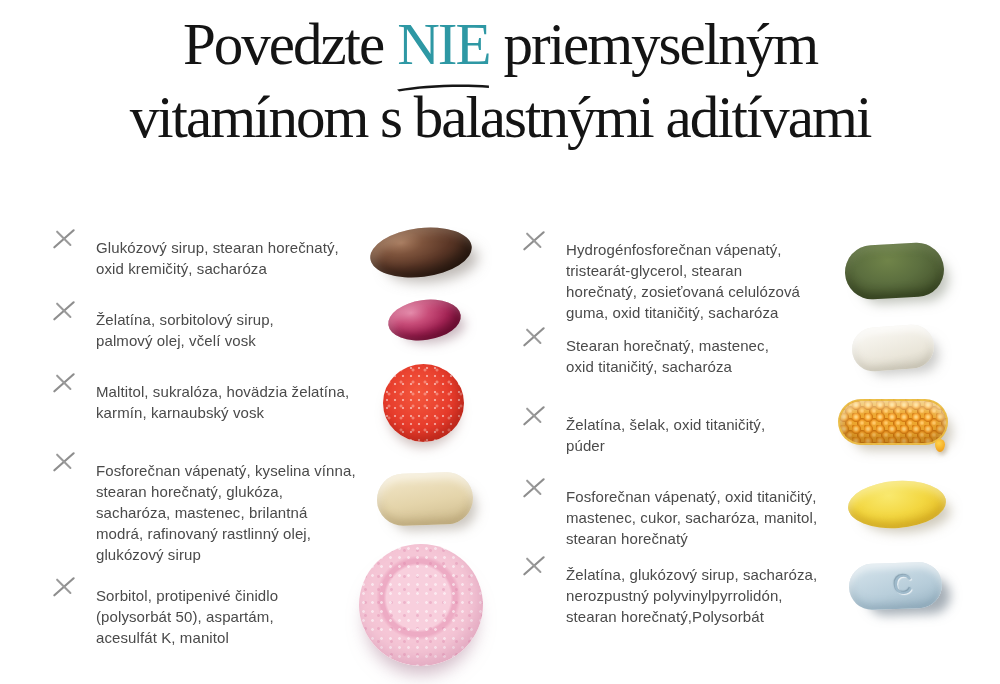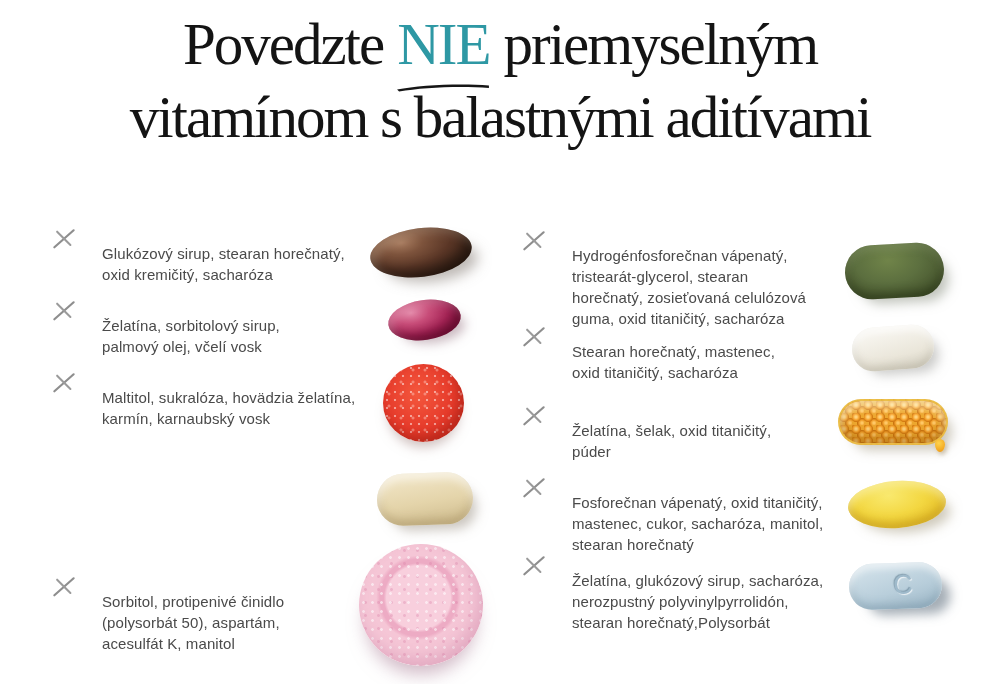--- a/index.html
+++ b/index.html
@@ -17,21 +17,21 @@
   }
   .title .seg{white-space:pre;}
   .nie-wrap{position:relative;display:inline-block;margin:0 14px;}
   .nie{color:#2e98a4;}
   .brush{position:absolute;left:-2px;bottom:-11px;width:104%;height:12px;}
 
   
   .item{position:absolute;display:flex;align-items:flex-start;gap:11px;}
   .item .xi{flex:0 0 auto;margin-top:0px;}
   .item p{
-    margin:15px;font-size:15px;line-height:21px;color:#4a4a4a;
+    margin:9px;font-size:15px;line-height:21px;color:#4a4a4a;
     white-space:pre-line;letter-spacing:0.1px;
   }
   .col-left{left:52px;width:320px;}
   .col-right{left:522px;width:330px;}
 
   
   .pill{position:absolute;}
 
   .pill-brown{
     left:370px;top:228px;width:102px;height:49px;border-radius:50%;
@@ -155,20 +155,31 @@
 palmový olej, včelí vosk</p>
   </div>
   <div class="item col-left" style="top:372px">
     <span class="xi"><svg width="24" height="22" viewBox="0 0 26 24">
           <path d="M2.5 21 L23.5 2.5" stroke="#8e8e8e" stroke-width="2.4" stroke-linecap="round" fill="none"></path>
           <path d="M5.5 4 L20 18.5" stroke="#9b9b9b" stroke-width="2.2" stroke-linecap="round" fill="none"></path>
         </svg></span>
     <p>Maltitol, sukralóza, hovädzia želatína,
 karmín, karnaubský vosk</p>
   </div>
+  <div class="item col-left" style="top:451px">
+    <span class="xi"><svg width="24" height="22" viewBox="0 0 26 24">
+          <path d="M2.5 21 L23.5 2.5" stroke="#8e8e8e" stroke-width="2.4" stroke-linecap="round" fill="none"></path>
+          <path d="M5.5 4 L20 18.5" stroke="#9b9b9b" stroke-width="2.2" stroke-linecap="round" fill="none"></path>
+        </svg></span>
+    <p>Fosforečnan vápenatý, kyselina vínna,
+stearan horečnatý, glukóza,
+sacharóza, mastenec, brilantná
+modrá, rafinovaný rastlinný olej,
+glukózový sirup</p>
+  </div>
   <div class="item col-left" style="top:576px">
     <span class="xi"><svg width="24" height="22" viewBox="0 0 26 24">
           <path d="M2.5 21 L23.5 2.5" stroke="#8e8e8e" stroke-width="2.4" stroke-linecap="round" fill="none"></path>
           <path d="M5.5 4 L20 18.5" stroke="#9b9b9b" stroke-width="2.2" stroke-linecap="round" fill="none"></path>
         </svg></span>
     <p>Sorbitol, protipenivé činidlo
 (polysorbát 50), aspartám,
 acesulfát K, manitol</p>
   </div>
 

